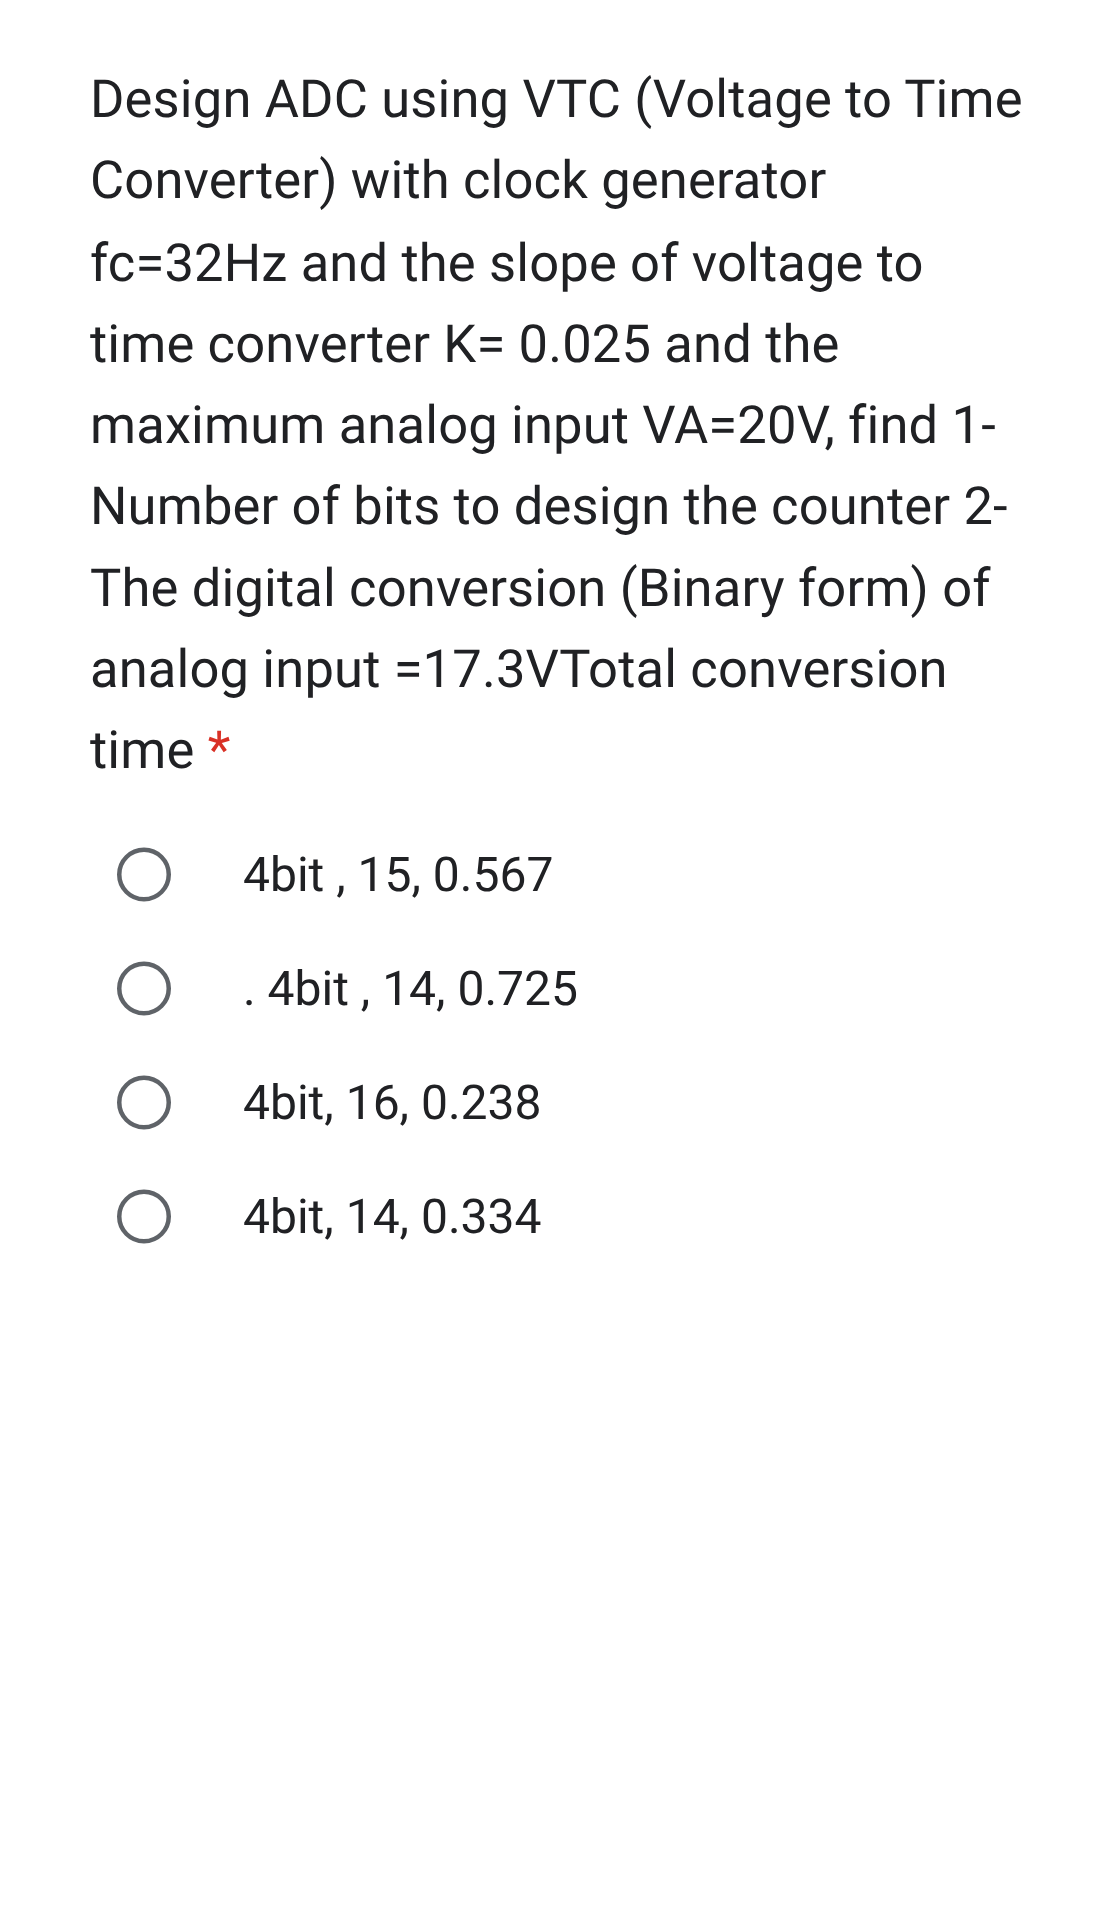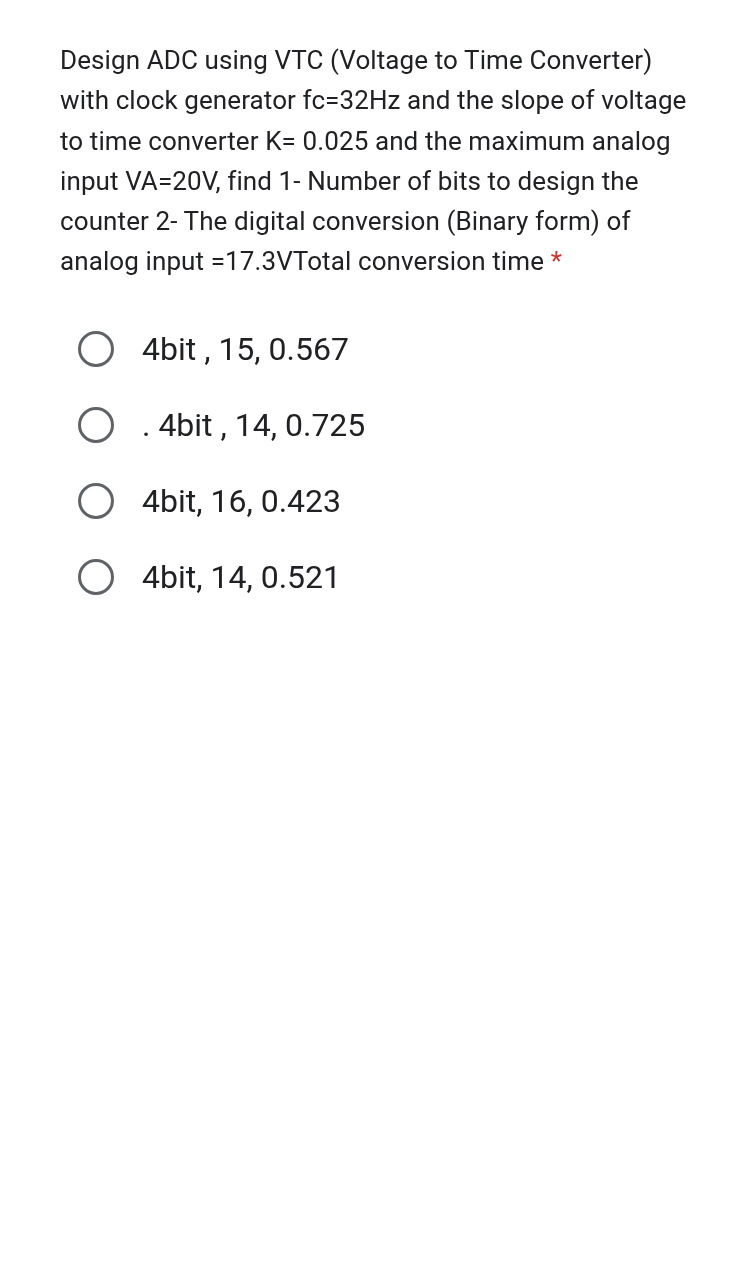--- a/index.html
+++ b/index.html
@@ -9,25 +9,25 @@
     }
     body {
       font-family: -apple-system, BlinkMacSystemFont, "Segoe UI", Roboto, Arial, sans-serif;
       background: #fff;
       width: 741px;
       height: 1280px;
       padding: 40px 50px 40px 60px;
       color: #202124;
     }
     .question-text {
-      font-size: 26px;
+      font-size: 35px;
       line-height: 1.55;
       font-weight: 400;
       letter-spacing: 0.1px;
-      margin-bottom: 48px;
+      margin-bottom: 36px;
     }
     .required-star {
       color: #d93025;
     }
     .options {
       display: flex;
       flex-direction: column;
       gap: 38px;
       padding-left: 18px;
     }
@@ -41,20 +41,21 @@
       width: 36px;
       height: 36px;
       border: 3px solid #5f6368;
       border-radius: 50%;
       flex-shrink: 0;
     }
     .option-label {
       font-size: 32px;
       color: #202124;
       font-weight: 400;
+      margin-left: 20px;
     }
   </style>
 </head>
 <body>
 
 <div class="question-text">
   <span>Design ADC using VTC (Voltage to Time Converter) with clock generator fc=32Hz and the slope of voltage to time converter K= 0.025 and the maximum analog input VA=20V, find 1- Number of bits to design the counter 2- The digital conversion (Binary form) of analog input =17.3VTotal conversion time</span>
   <span class="required-star">*</span>
 </div>
 
@@ -62,19 +63,19 @@
   <div class="option">
     <span class="radio-circle"></span>
     <span class="option-label">4bit , 15, 0.567</span>
   </div>
   <div class="option">
     <span class="radio-circle"></span>
     <span class="option-label">. 4bit , 14, 0.725</span>
   </div>
   <div class="option">
     <span class="radio-circle"></span>
-    <span class="option-label">4bit, 16, 0.423</span>
+    <span class="option-label">4bit, 16, 0.238</span>
   </div>
   <div class="option">
     <span class="radio-circle"></span>
-    <span class="option-label">4bit, 14, 0.521</span>
+    <span class="option-label">4bit, 14, 0.334</span>
   </div>
 </div>
 
 </body></html>

